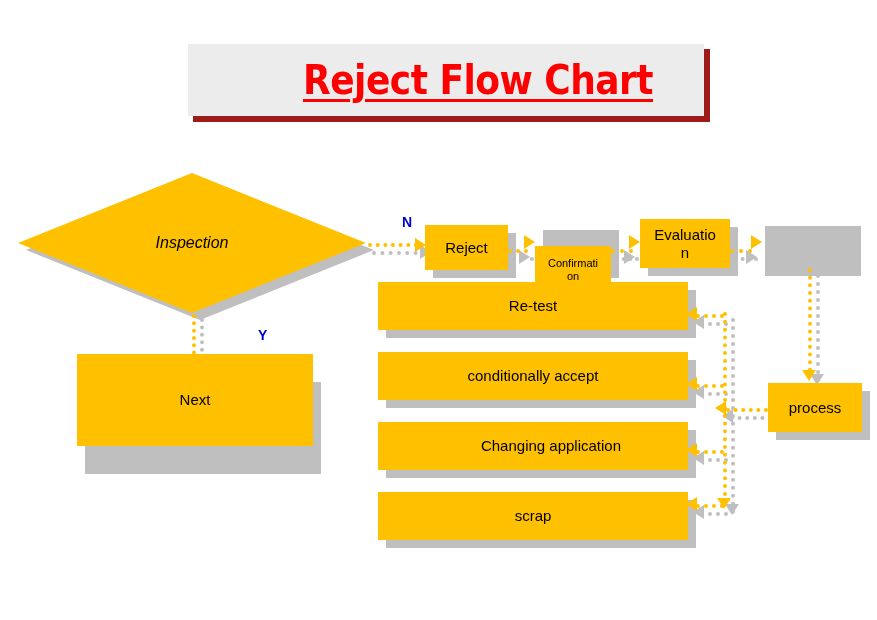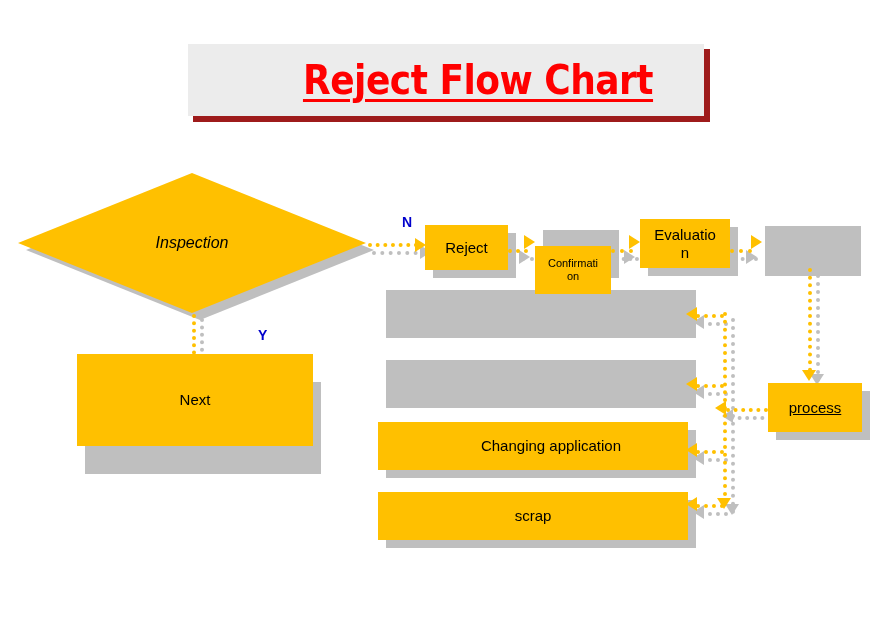--- a/index.html
+++ b/index.html
@@ -192,41 +192,47 @@
   <div class="arr arr-r" style="left:751px;top:235px;"></div>
 
   <div class="shadow" style="left:765px;top:226px;width:96px;height:50px;"></div>
 
   <div class="conn-v-sh" style="left:816px;top:274px;height:108px;"></div>
   <div class="conn-v" style="left:808px;top:268px;height:104px;"></div>
   <div class="arr arr-d-sh" style="left:810px;top:374px;"></div>
   <div class="arr arr-d" style="left:802px;top:370px;"></div>
 
   <div class="shadow" style="left:776px;top:391px;width:94px;height:49px;"></div>
-  <div class="node" style="left:768px;top:383px;width:94px;height:49px;text-decoration:underline;">
+  <div class="node" style="left:768px;top:383px;width:94px;height:49px;">
     <span>process</span>
   </div>
 
   <div class="conn-h-sh" style="left:730px;top:416px;width:42px;"></div>
   <div class="conn-h" style="left:726px;top:408px;width:42px;"></div>
   <div class="arr arr-l-sh" style="left:722px;top:409px;"></div>
   <div class="arr arr-l" style="left:715px;top:401px;"></div>
 
   <div class="conn-v-sh" style="left:731px;top:318px;height:196px;"></div>
   <div class="conn-v" style="left:723px;top:312px;height:192px;"></div>
   <div class="arr arr-d-sh" style="left:725px;top:504px;"></div>
   <div class="arr arr-d" style="left:717px;top:498px;"></div>
 
   <div class="shadow" style="left:386px;top:290px;width:310px;height:48px;"></div>
+  <div class="node" style="left:378px;top:282px;width:310px;height:48px;">
+    <span>Re-test</span>
+  </div>
   <div class="conn-h-sh" style="left:700px;top:322px;width:28px;"></div>
   <div class="conn-h" style="left:696px;top:314px;width:28px;"></div>
   <div class="arr arr-l-sh" style="left:693px;top:315px;"></div>
   <div class="arr arr-l" style="left:686px;top:307px;"></div>
 
   <div class="shadow" style="left:386px;top:360px;width:310px;height:48px;"></div>
+  <div class="node" style="left:378px;top:352px;width:310px;height:48px;">
+    <span>conditionally accept</span>
+  </div>
   <div class="conn-h-sh" style="left:700px;top:392px;width:28px;"></div>
   <div class="conn-h" style="left:696px;top:384px;width:28px;"></div>
   <div class="arr arr-l-sh" style="left:693px;top:385px;"></div>
   <div class="arr arr-l" style="left:686px;top:377px;"></div>
 
   <div class="shadow" style="left:386px;top:430px;width:310px;height:48px;"></div>
   <div class="node" style="left:378px;top:422px;width:310px;height:48px;padding-left:36px;">
     <span>Changing application</span>
   </div>
   <div class="conn-h-sh" style="left:700px;top:458px;width:28px;"></div>

